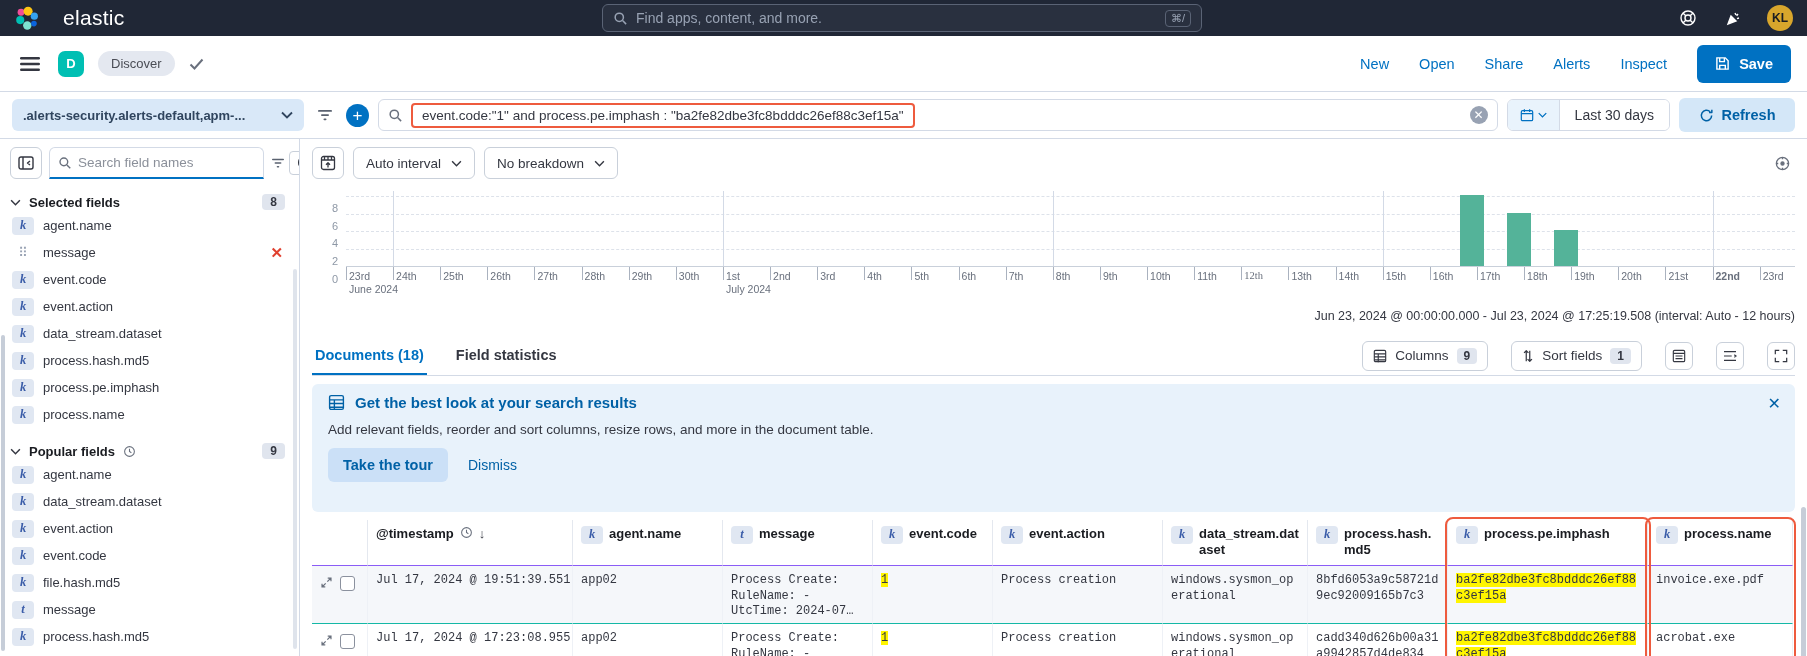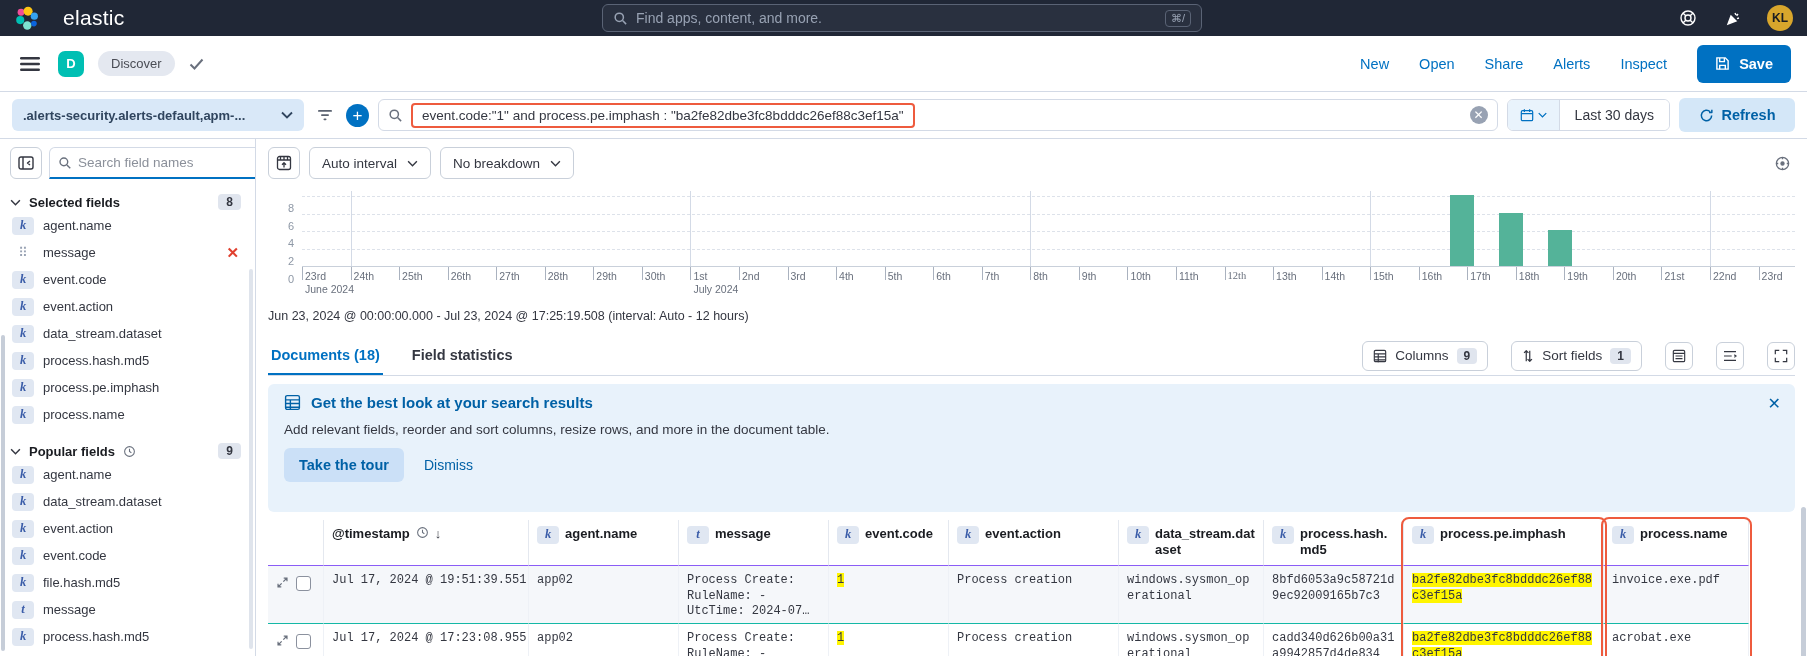--- a/index.html
+++ b/index.html
@@ -44,21 +44,21 @@
   .datepicker { height:32px; border:1px solid #d3dae6; border-radius:6px; display:flex; align-items:stretch; overflow:hidden; }
   .datepicker-quick { background:#e9f3fc; width:52px; display:flex; align-items:center; justify-content:center; gap:4px;
     color:#0071c2; border-right:1px solid #d3dae6; }
   .datepicker-value { display:flex; align-items:center; padding:0 15px; font-size:14px; color:#343741; background:#fff; }
   .refresh-btn { width:116px; height:34px; background:#d4e7f8; color:#0061a6; font-weight:600; border:none; border-radius:6px;
     display:flex; gap:8px; align-items:center; justify-content:center; font-size:14.5px; font-family:inherit; }
 
   
   .page-body { display:flex; height:517px; position:relative; }
 
-  .sidebar { width:256px; border-right:1px solid #d3dae6; padding:8px 6px 15px 10px; position:relative; overflow:hidden; }
+  .sidebar { width:300px; border-right:1px solid #d3dae6; padding:8px 6px 15px 10px; position:relative; overflow:hidden; }
   .sidebar-top { display:flex; gap:7px; align-items:center; }
   .collapse-btn { width:32px; height:32px; border:1px solid #c9d0da; background:#fff; border-radius:6px;
     display:flex; align-items:center; justify-content:center; flex:0 0 auto; }
   .field-search { flex:1; height:32px; border:1px solid #d3dae6; border-bottom:2px solid #0071c2; border-radius:6px 6px 0 0;
     display:flex; align-items:center; gap:6px; padding:0 8px; background:#fff; }
   .field-search input { flex:1; min-width:0; border:none; outline:none; font-size:13.5px; font-family:inherit; color:#343741; }
   .field-search input::placeholder { color:#8b909a; }
   .fieldfilter { display:flex; align-items:center; gap:4px; flex:0 0 auto; }
   .count-box { border:1px solid #c9d0da; border-radius:4px; min-width:24px; height:24px; display:flex; align-items:center;
     justify-content:center; font-size:12.5px; padding:0 5px; background:#fff; }
@@ -85,21 +85,21 @@
   .chart-wrap { margin-top:12px; position:relative; padding-left:34px; }
   .yaxis-label { position:absolute; left:0; width:26px; text-align:right; font-size:11px; color:#8e98a6; }
   .plot { position:relative; height:76px; border-bottom:1px solid #c9d0da; }
   .hgrid { position:absolute; left:0; right:0; border-top:1px dashed #dde2ea; }
   .vgrid { position:absolute; top:0; bottom:0; width:1px; background:#d3dae6; }
   .bar { position:absolute; bottom:0; width:24px; background:#54b399; }
   .xaxis { position:relative; height:32px; }
   .xtick { position:absolute; top:0; width:1px; height:13px; background:#aab2bf; }
   .xlabel { position:absolute; top:3px; font-size:10.5px; color:#69707d; white-space:nowrap; padding-left:3px; }
   .xlabel .sub { display:block; margin-top:1px; }
-  .chart-caption { text-align:left; font-size:12.5px; color:#343741; margin-top:10px; height:15px; }
+  .chart-caption { text-align:right; font-size:12.5px; color:#343741; margin-top:10px; height:15px; }
 
   .tabs-row { display:flex; align-items:center; margin-top:12px; border-bottom:1px solid #d3dae6; height:40px; }
   .tab { font-size:14.5px; font-weight:600; padding:0 3px; margin-right:26px; height:100%; display:flex; align-items:center;
     border-bottom:2px solid transparent; }
   .tab.active { color:#0071c2; border-bottom-color:#0071c2; }
   .toolbar { margin-left:auto; display:flex; gap:23px; align-items:center; }
   .toolbar-btn { height:30px; border:1px solid #c9d0da; background:#fff; border-radius:6px; display:flex; align-items:center;
     gap:8px; padding:0 10px; font-size:13.5px; font-family:inherit; color:#343741; }
   .mini-badge { background:#e0e5ee; border-radius:4px; padding:1px 7px; font-size:12px; font-weight:600; }
   .tb-icon { width:28px; height:28px; border:1px solid #c9d0da; background:#fff; border-radius:6px;
@@ -471,21 +471,21 @@
           <div class="xlabel" style="left: 78.0488%;">17th</div>
           <div class="xtick" style="left: 81.3008%;"></div>
           <div class="xlabel" style="left: 81.3008%;">18th</div>
           <div class="xtick" style="left: 84.5528%;"></div>
           <div class="xlabel" style="left: 84.5528%;">19th</div>
           <div class="xtick" style="left: 87.8049%;"></div>
           <div class="xlabel" style="left: 87.8049%;">20th</div>
           <div class="xtick" style="left: 91.0569%;"></div>
           <div class="xlabel" style="left: 91.0569%;">21st</div>
           <div class="xtick" style="left: 94.3089%;"></div>
-          <div class="xlabel" style="left: 94.3089%;">22nd</div>
+          <div class="xlabel" style="left: 94.3089%; font-weight: bold;">22nd</div>
           <div class="xtick" style="left: 97.561%;"></div>
           <div class="xlabel" style="left: 97.561%;">23rd</div>
         </div>
     <div class="yaxis-label" style="top: 10.8889px;">8</div>
         <div class="yaxis-label" style="top: 28.6667px;">6</div>
         <div class="yaxis-label" style="top: 46.4444px;">4</div>
         <div class="yaxis-label" style="top: 64.2222px;">2</div>
         <div class="yaxis-label" style="top: 82px;">0</div>
       </div>
     <div class="chart-caption">Jun 23, 2024 @ 00:00:00.000 - Jul 23, 2024 @ 17:25:19.508 (interval: Auto - 12 hours)</div>

